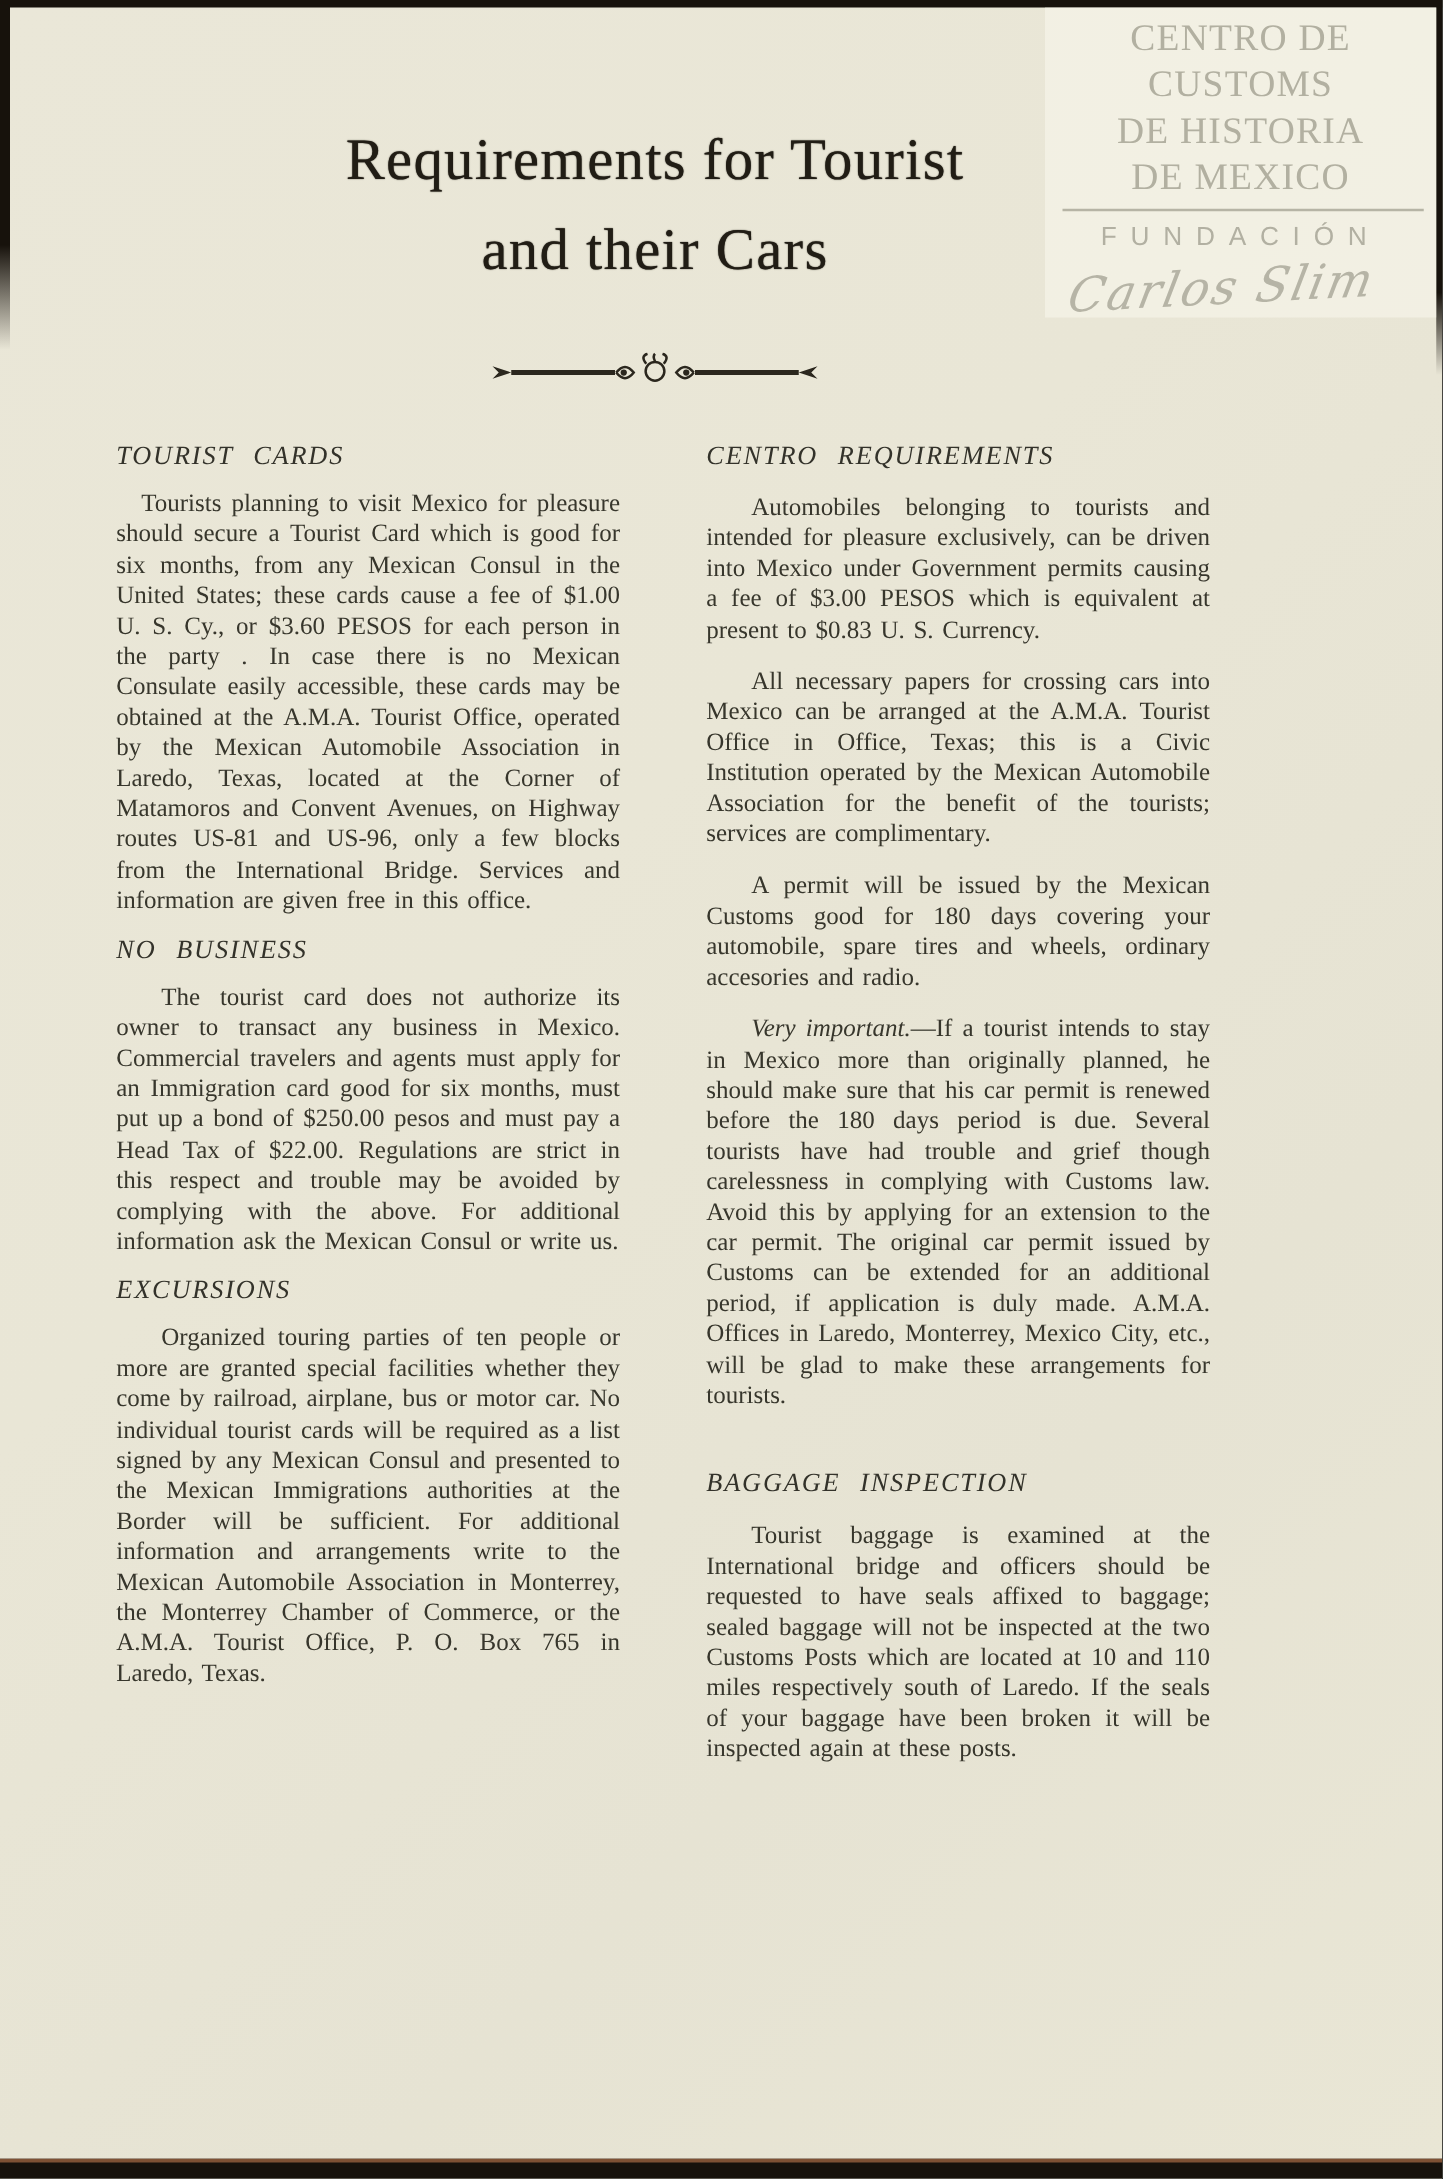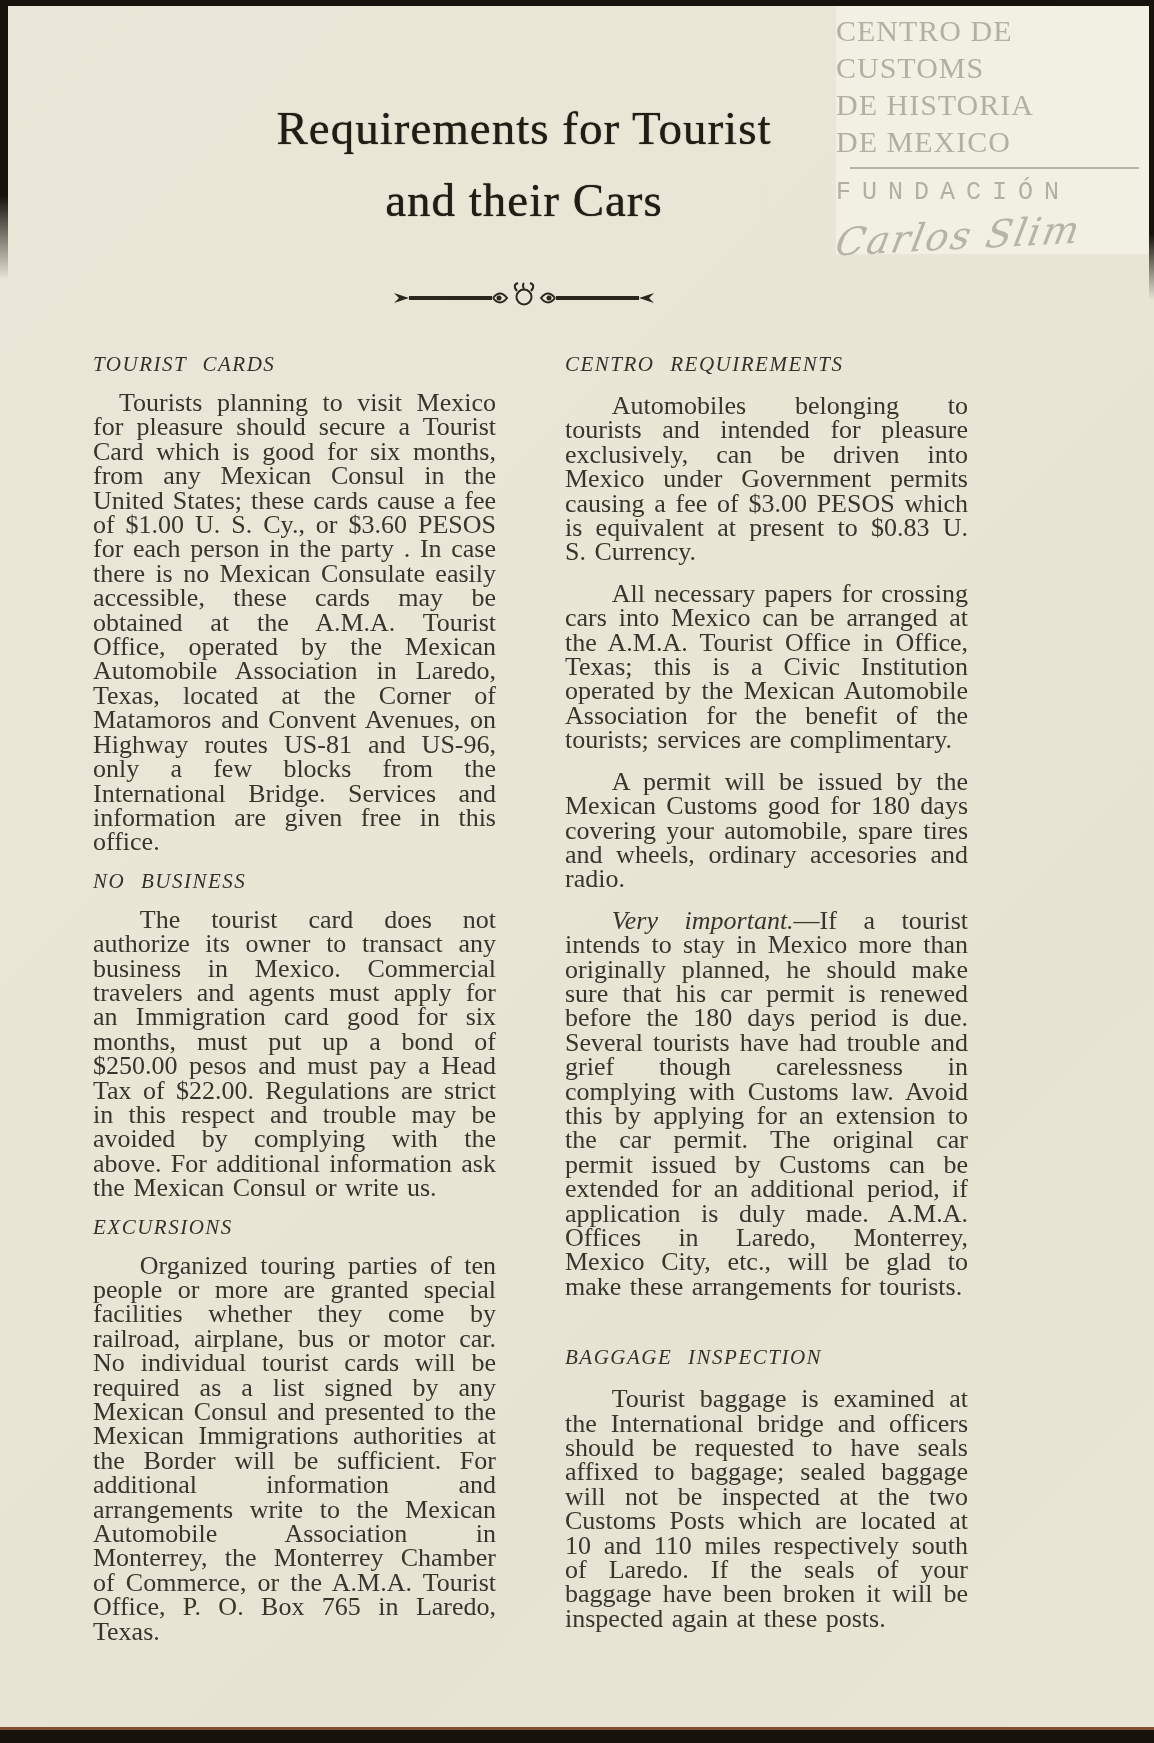--- a/index.html
+++ b/index.html
@@ -14,32 +14,33 @@
   
   .edge-top{position:absolute;top:0;left:0;right:0;height:6px;background:#17120c;}
   .edge-bottom{position:absolute;bottom:0;left:0;right:0;height:13px;background:#17120c;border-top:3px solid #7e5134;}
   .edge-left{position:absolute;top:0;left:0;width:8px;height:280px;background:linear-gradient(#17120c 70%,rgba(23,18,12,0));}
   .edge-right{position:absolute;top:0;right:0;width:5px;height:300px;background:linear-gradient(#17120c 78%,rgba(23,18,12,0));}
 
   
   .watermark{
     position:absolute;top:6px;left:836px;width:313px;height:248px;
     background:rgba(249,247,238,0.55);
+    text-align:center;
     color:#b2b0a1;
     user-select:none;
   }
   .wm-line{
     font-family:"Liberation Serif", serif;
     font-size:30px;line-height:37px;letter-spacing:1px;
   }
   .wm-line.first{margin-top:6px;}
   .wm-rule{border:none;border-top:2px solid #b6b4a5;margin:7px 10px 0 14px;}
   .wm-foundation{
-    font-family:Liberation Mono, monospace;
-    font-size:25px;letter-spacing:11px;margin-top:9px;color:#b2b0a2;
+    font-family:Liberation Sans, sans-serif;
+    font-size:21px;letter-spacing:11px;margin-top:9px;color:#b2b0a2;
   }
   .wm-signature{
     font-family:"DejaVu Serif", serif;
     font-style:italic;font-size:38px;color:#b6b4a6;
     margin-top:6px;margin-right:30px;
     transform:rotate(-3deg) skewX(-14deg);
     letter-spacing:2px;
   }
 
   
@@ -69,21 +70,21 @@
     letter-spacing:1.5px;
     word-spacing:9px;
     color:#33322a;
     margin:0;
     font-weight:normal;
   }
   .sect{margin:0;}
   .sect + .sect{margin-top:14px;}
   .col p{
     margin:14px 0 0 0;
-    font-size:26px;line-height:24.4px;
+    font-size:20px;line-height:24.4px;
     text-align:justify;
     text-indent:1.8em;
     word-spacing:2px;
   }
   .col p.first-para{text-indent:1.0em;}
   .col-right p{margin-top:17px;}
   .sect-baggage{margin-top:46px !important;}
   .italic-lead{font-style:italic;}
 </style>
 </head>

